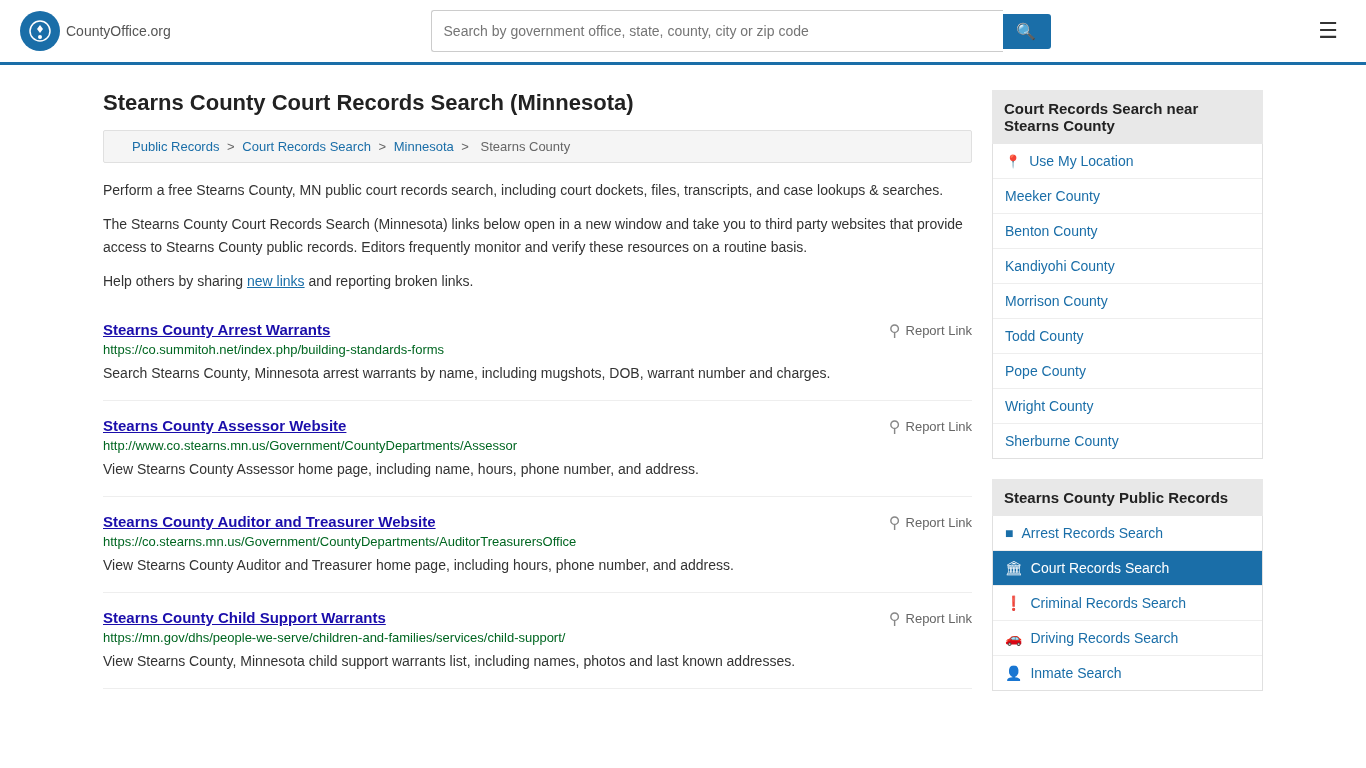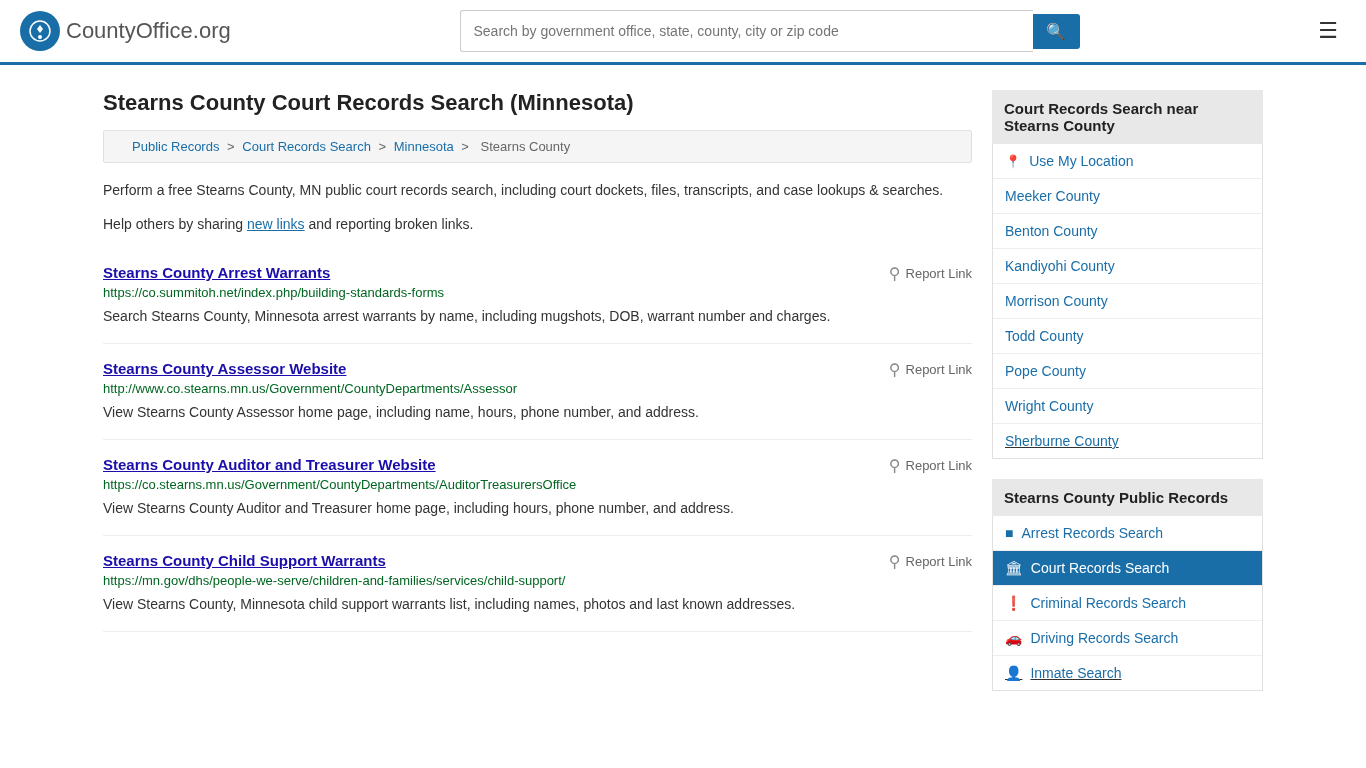--- a/index.html
+++ b/index.html
@@ -24,21 +24,21 @@
       height: 40px;
       background: #1a6ea8;
       border-radius: 50%;
       display: flex;
       align-items: center;
       justify-content: center;
       color: white;
       font-size: 18px;
     }
     .logo-text {
-      font-size: 22px;
+      font-size: 14px;
       font-weight: bold;
       color: #1a6ea8;
     }
     .logo-text span {
       color: #555;
       font-weight: normal;
     }
     .search-area {
       display: flex;
       align-items: center;
@@ -171,21 +171,21 @@
       margin-bottom: 0;
     }
     .sidebar-list {
       list-style: none;
       border: 1px solid #e0e0e0;
       border-top: none;
     }
     .sidebar-list li {
       border-bottom: 1px solid #eee;
     }
-    .sidebar-list li:last-child { border-bottom: none; text-decoration: underline; }
+    .sidebar-list li:last-child { border-bottom: none; }
     .sidebar-list li a {
       display: flex;
       align-items: center;
       gap: 8px;
       padding: 9px 12px;
       color: #1a6ea8;
       text-decoration: none;
       font-size: 14px;
     }
     .sidebar-list li.active a {
@@ -233,20 +233,21 @@
       <a href="#">Public Records</a>
       <span>&gt;</span>
       <a href="#">Court Records Search</a>
       <span>&gt;</span>
       <a href="#">Minnesota</a>
       <span>&gt;</span>
       <span>Stearns County</span>
     </div>
 
     <p class="description">Perform a free Stearns County, MN public court records search, including court dockets, files, transcripts, and case lookups &amp; searches.</p>
+    <p class="description">The Stearns County Court Records Search (Minnesota) links below open in a new window and take you to third party websites that provide access to Stearns County public records. Editors frequently monitor and verify these resources on a routine basis.</p>
     <p class="description">
       <span>Help others by sharing </span><a href="#">new links</a><span> and reporting broken links.</span>
     </p>
 
     <div id="results-container">
         <div class="result-item">
     <div class="result-header">
       <a class="result-title" href="#">Stearns County Arrest Warrants</a>
       <span class="report-link">
         <span class="report-icon">⚲</span>

